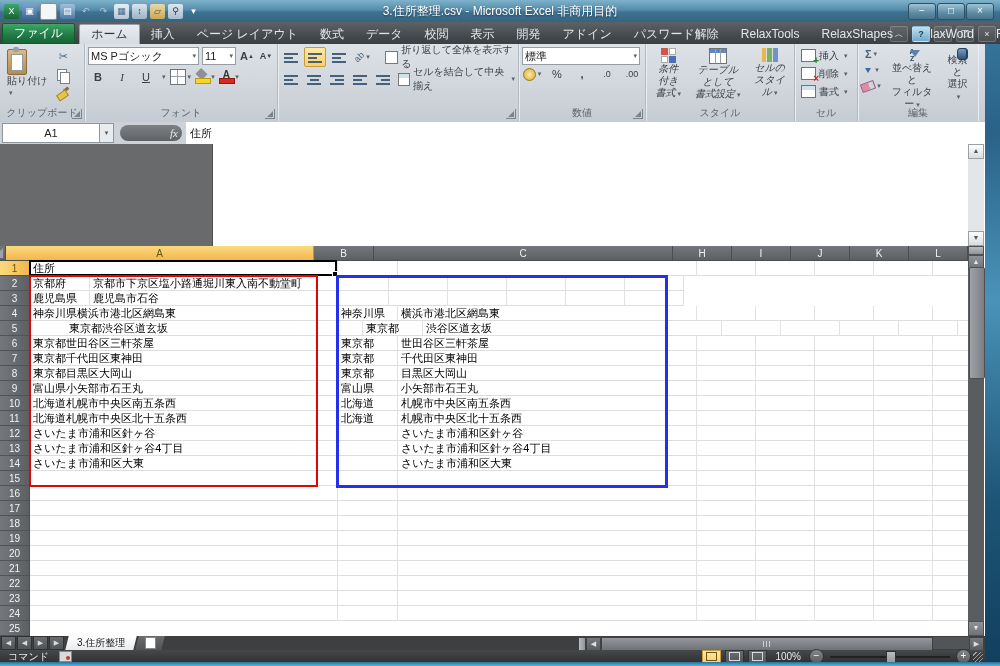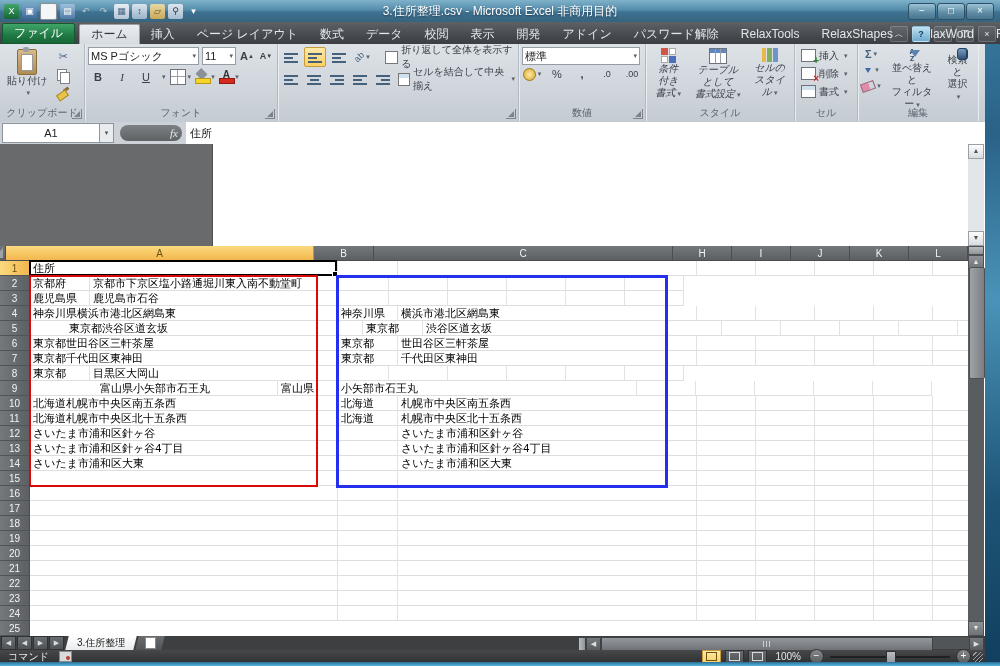--- a/index.html
+++ b/index.html
@@ -50,21 +50,21 @@
   .launcher:after{content:"";position:absolute;left:1px;top:1px;border:3px solid transparent;
     border-left-color:#7d838b;border-top-color:#7d838b;}
   .dd{font-size:7px;color:#5b6168;margin-left:2px;}
   .smbtn{display:flex;align-items:center;justify-content:center;height:18px;min-width:20px;
     border-radius:2px;font-size:11px;color:#3b4148;}
   .selbtn{background:linear-gradient(180deg,#fde9a8,#fcd064);border:1px solid #c79b3b;}
   .combo{background:#fff;border:1px solid #969ca3;height:16px;display:flex;align-items:center;
     font-size:11px;color:#222;padding:0 2px;position:relative;}
   .combo .dd{margin-left:auto;}
   
-  .bigbtn{display:flex;flex-direction:column;align-items:center;justify-content:flex-start;
+  .bigbtn{display:flex;flex-direction:column;align-items:flex-start;justify-content:flex-start;
     padding:2px 4px;font-size:10px;color:#3b4148;text-align:center;line-height:12px;}
   
   .ic-clip{width:18px;height:24px;background:linear-gradient(180deg,#d8b98a,#b08d55);border:1px solid #8a6c3c;
     border-radius:2px;position:relative;}
   .ic-clip i{position:absolute;left:3px;top:4px;width:10px;height:15px;background:#fff;border:1px solid #999;}
   .ic-clip b{position:absolute;left:5px;top:-3px;width:6px;height:5px;background:#9aa0a8;border-radius:2px;}
   .ic-copy{position:relative;width:13px;height:13px;}
   .ic-copy i,.ic-copy b{position:absolute;width:8px;height:10px;background:#fff;border:1px solid #7d838b;}
   .ic-copy b{left:3px;top:3px;}
   .ic-brush{width:12px;height:12px;position:relative;}
@@ -608,30 +608,31 @@
           <div class="gcell" style="width: 308px;">東京都千代田区東神田</div>
           <div class="gcell" style="width: 60px;">東京都</div>
           <div class="gcell" style="width: 299px;">千代田区東神田</div>
           <div class="gcell" style="width: 59px;"></div>
           <div class="gcell" style="width: 59px;"></div>
           <div class="gcell" style="width: 59px;"></div>
           <div class="gcell" style="width: 59px;"></div>
           <div class="gcell" style="width: 59px;"></div>
         </div>
         <div class="grow">
+          <div class="gcell" style="width: 308px;">東京都目黒区大岡山</div>
           <div class="gcell" style="width: 60px;">東京都</div>
           <div class="gcell" style="width: 299px;">目黒区大岡山</div>
           <div class="gcell" style="width: 59px;"></div>
           <div class="gcell" style="width: 59px;"></div>
           <div class="gcell" style="width: 59px;"></div>
           <div class="gcell" style="width: 59px;"></div>
           <div class="gcell" style="width: 59px;"></div>
         </div>
         <div class="grow">
-          <div class="gcell" style="width: 248px; text-align: center;">富山県小矢部市石王丸</div>
+          <div class="gcell" style="width: 308px;">富山県小矢部市石王丸</div>
           <div class="gcell" style="width: 60px;">富山県</div>
           <div class="gcell" style="width: 299px;">小矢部市石王丸</div>
           <div class="gcell" style="width: 59px;"></div>
           <div class="gcell" style="width: 59px;"></div>
           <div class="gcell" style="width: 59px;"></div>
           <div class="gcell" style="width: 59px;"></div>
           <div class="gcell" style="width: 59px;"></div>
         </div>
         <div class="grow">
           <div class="gcell" style="width: 308px;">北海道札幌市中央区南五条西</div>

